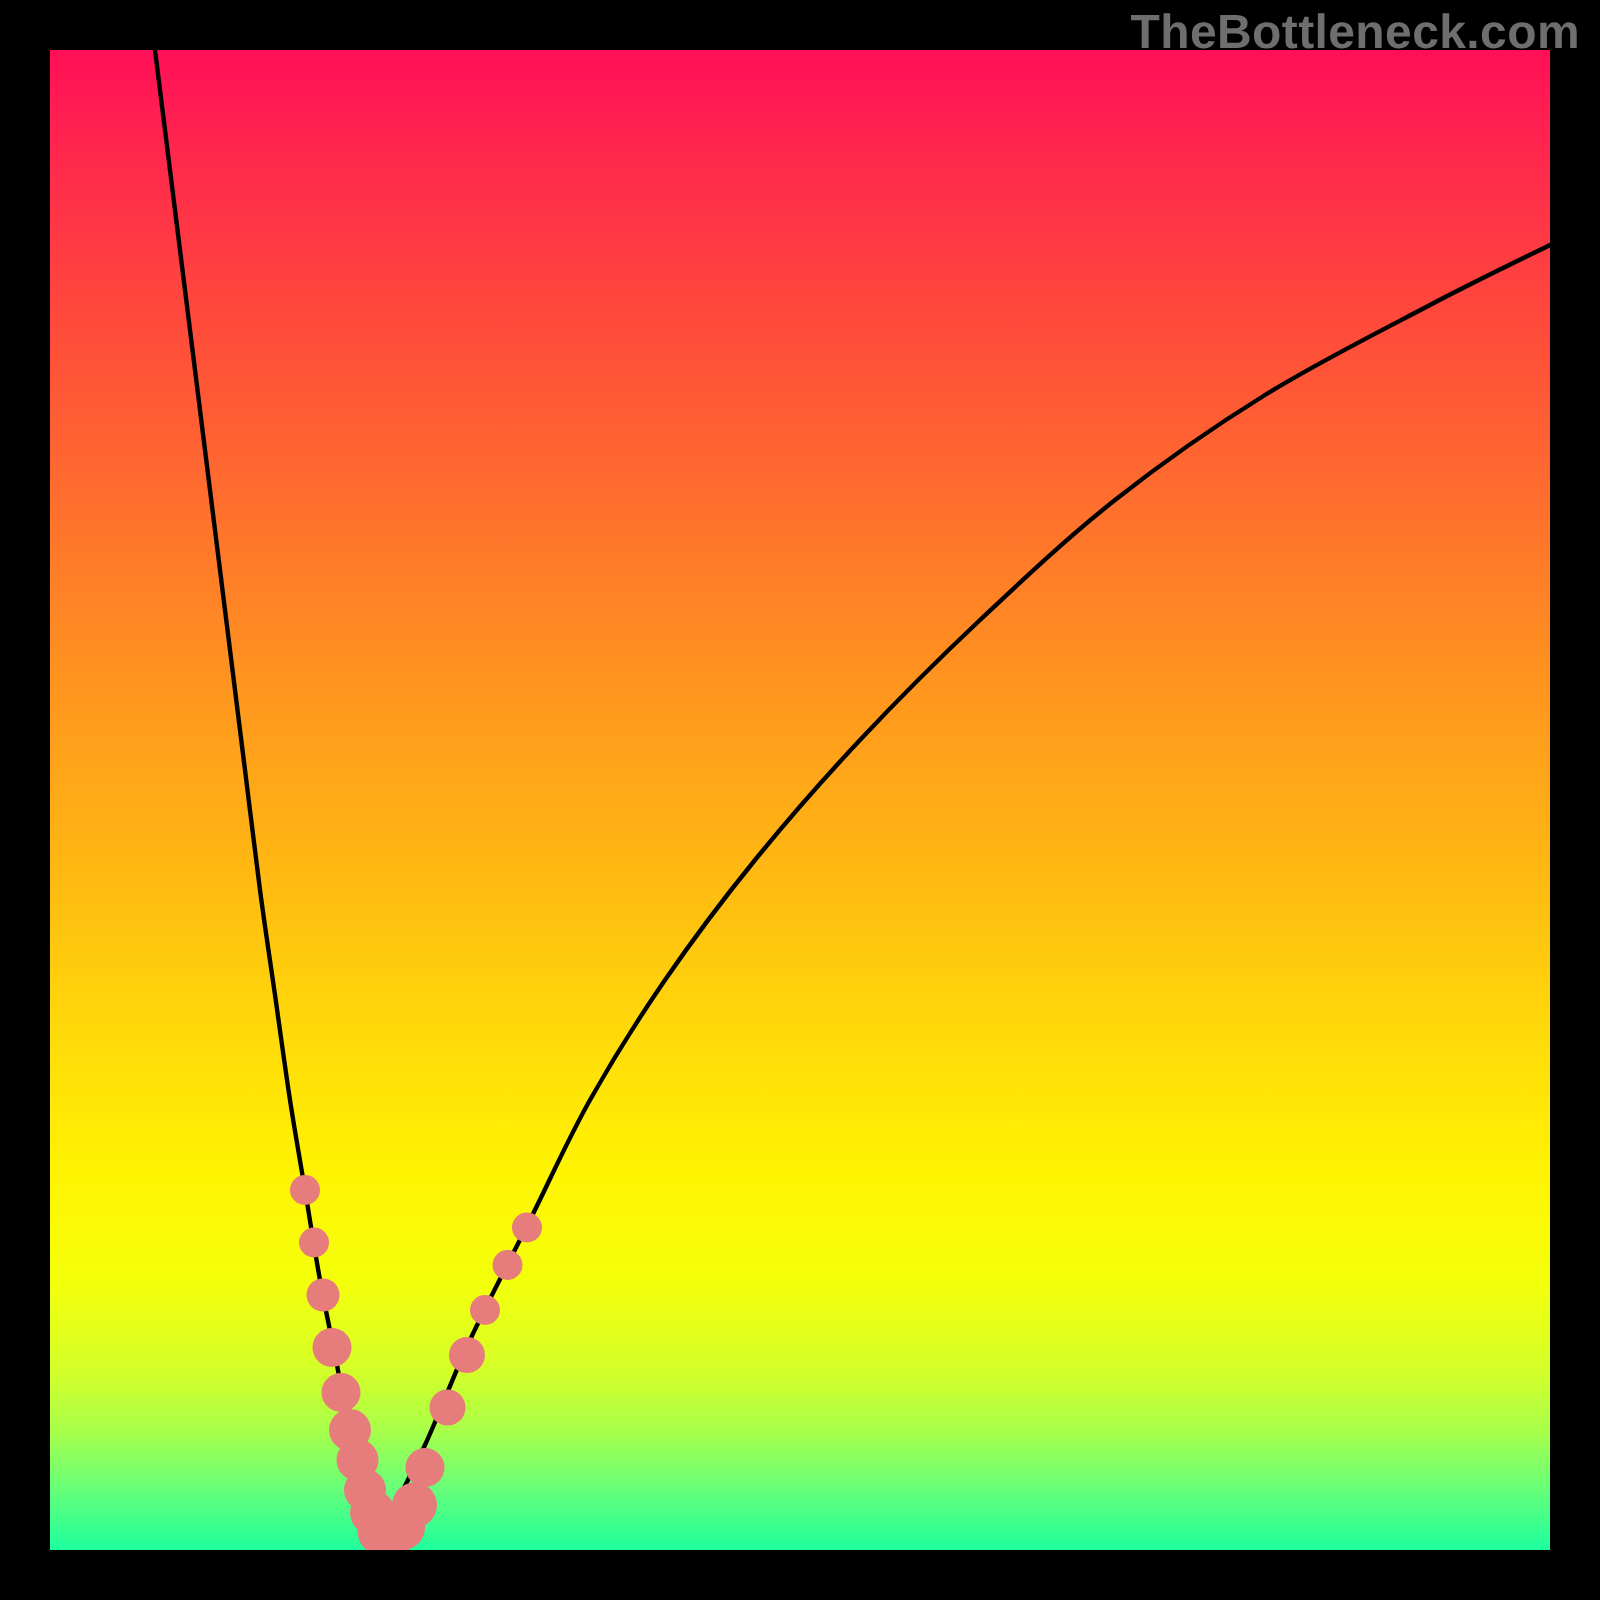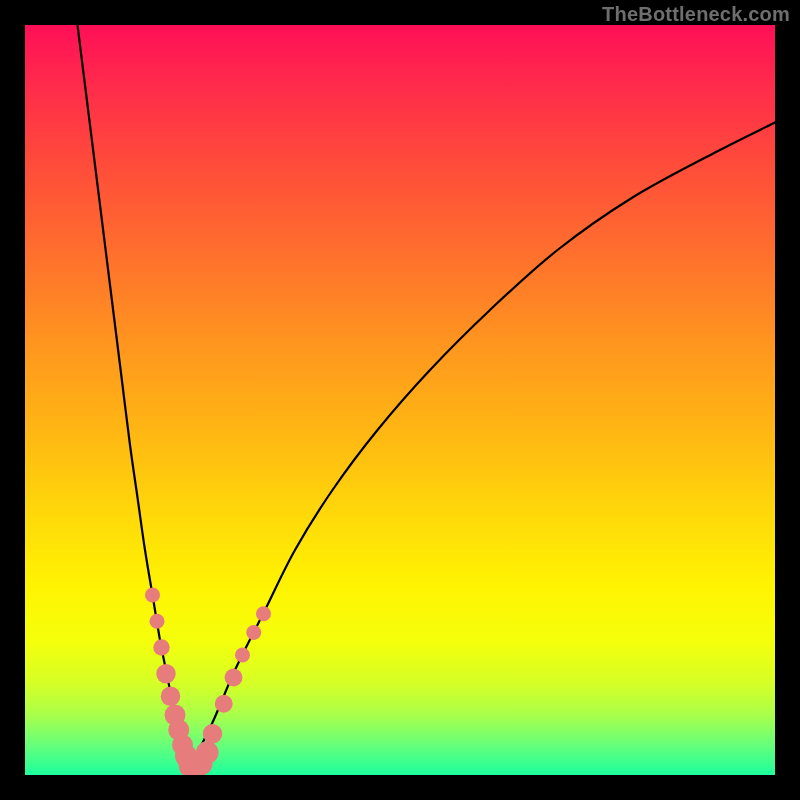--- a/index.html
+++ b/index.html
@@ -46,21 +46,21 @@
     position: absolute;
     left: 0;
     top: 0;
     width: 100%;
     height: 100%;
   }
   .watermark {
     position: absolute;
     top: -22px;
     right: -15px;
-    font-size: 20px;
+    font-size: 24px;
     font-weight: 600;
     color: #6e6e6e;
     letter-spacing: 0.2px;
     user-select: none;
   }
   .curve-path {
     fill: none;
     stroke: #000;
     stroke-width: 2.2;
     stroke-linecap: round;

